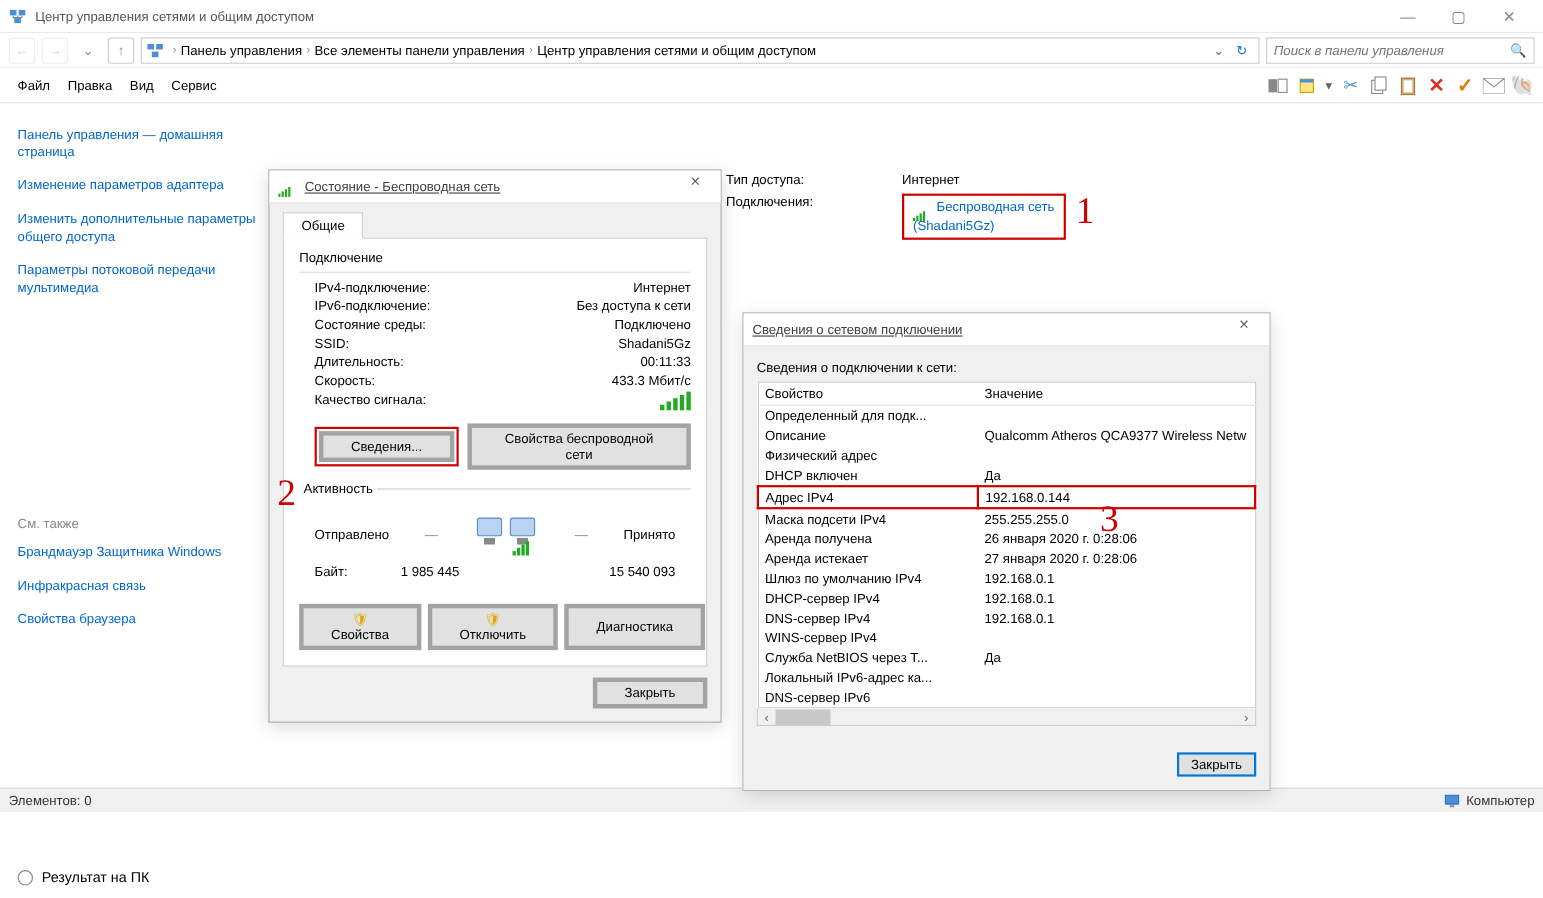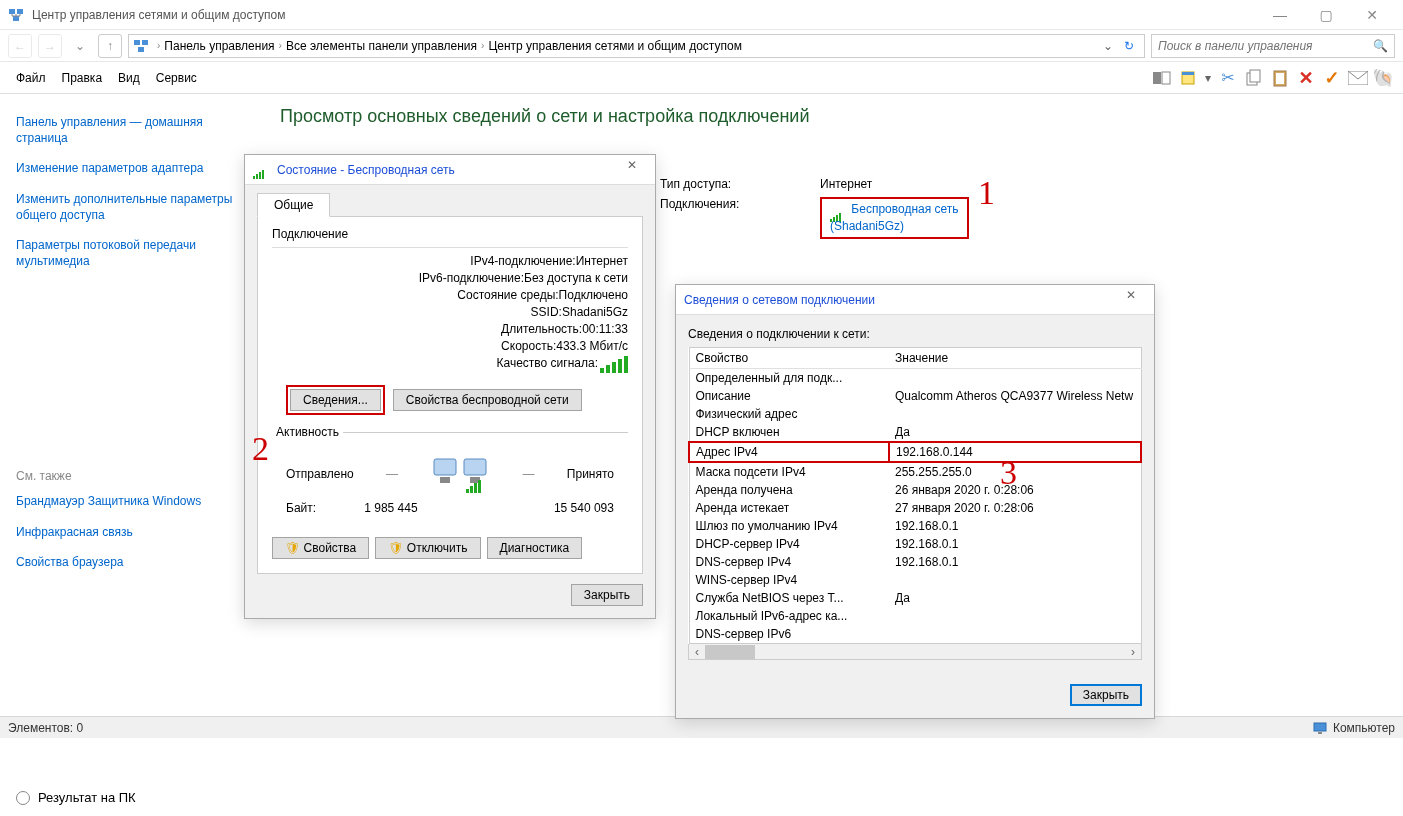--- a/index.html
+++ b/index.html
@@ -47,37 +47,37 @@
 .conbox { display:inline-block; border:2px solid #c00; padding:2px 8px; }
 .conlink { color:#0066cc; cursor:pointer; line-height:1.4; }
 .wifibars { display:inline-block; width:14px; height:10px; margin-right:4px; vertical-align:middle;}
 .wifibars span{display:inline-block;width:2px;background:#2a2;margin-right:1px;vertical-align:bottom;}
 
 .redno { font-family: Georgia, serif; font-size:34px; color:#c00; position:absolute;}
 
 
 .dialog { position:absolute; background:#f0f0f0; border:1px solid #aaa; box-shadow:0 4px 16px rgba(0,0,0,.15); }
 .dlg-title { height:30px; background:#fff; display:flex; align-items:center; padding:0 8px; border-bottom:1px solid #ddd;}
-.dlg-title .dt-text { font-size:12px; color:#1d4ed8; }
+.dlg-title .dt-text { font-size:12px; color:#404040;text-decoration:underline; }
 .dlg-title .dt-close { margin-left:auto; width:30px; height:24px; text-align:center; cursor:pointer; color:#666;}
 .dlg-body { padding:8px 12px 12px; }
 
 .tab { display:inline-block; background:#fff; border:1px solid #ccc; border-bottom:1px solid #fff; padding:4px 16px; font-size:12px; position:relative; z-index:2;}
 .tabpanel { border:1px solid #ccc; background:#fff; padding:10px 14px 14px; margin-top:-1px;}
 
 .group { margin-bottom:10px; }
 .group-label { font-size:12px; margin-bottom:6px; display:block;}
 .kvrow { display:flex; font-size:12px; margin:3px 0 3px 14px; }
-.kvrow .k { flex:1;text-align:right; }
+.kvrow .k { flex:1; }
 .kvrow .v { }
 
 .sigbars { display:inline-block; }
 .sigbars span{display:inline-block;width:4px;background:#2a2;margin-left:2px;vertical-align:bottom;}
 
-.btn { background:#e1e1e1; border:1px solid #a3a3a3; padding:3px 12px; font-size:12px; cursor:pointer;}
+.btn { background:#e1e1e1; border:4px solid #a3a3a3; padding:3px 25px; font-size:12px; cursor:pointer;}
 .btn.def { border:2px solid #0078d7; padding:2px 11px;}
 
 fieldset.act { border:1px solid #ccc; border-left:none; border-right:none; border-bottom:none; padding:8px 0 4px; margin-top:8px;}
 fieldset.act legend { font-size:12px; padding:0 4px;}
 
 .actrow { display:flex; align-items:center; justify-content:space-between; font-size:12px; margin:4px 0;}
 .computers { width:60px; height:46px; display:flex; align-items:center; justify-content:center; }
 
 .dlg-buttons { display:flex; justify-content:flex-end; padding-top:10px; }
 
@@ -200,21 +200,20 @@
     <a>Изменение параметров адаптера</a>
     <a>Изменить дополнительные параметры общего доступа</a>
     <a>Параметры потоковой передачи мультимедиа</a>
     <div class="seealso">См. также</div>
     <a>Брандмауэр Защитника Windows</a>
     <a>Инфракрасная связь</a>
     <a>Свойства браузера</a>
   </div>
 
   <div class="content">
-    <h2>Просмотр основных сведений о сети и настройка подключений</h2>
 
     <div class="netblock">
       <div class="netrow">
         <span class="lab">Тип доступа:</span>
         <span>Интернет</span>
       </div>
       <div class="netrow">
         <span class="lab">Подключения:</span>
         <span class="conbox">
           <span class="conlink">

